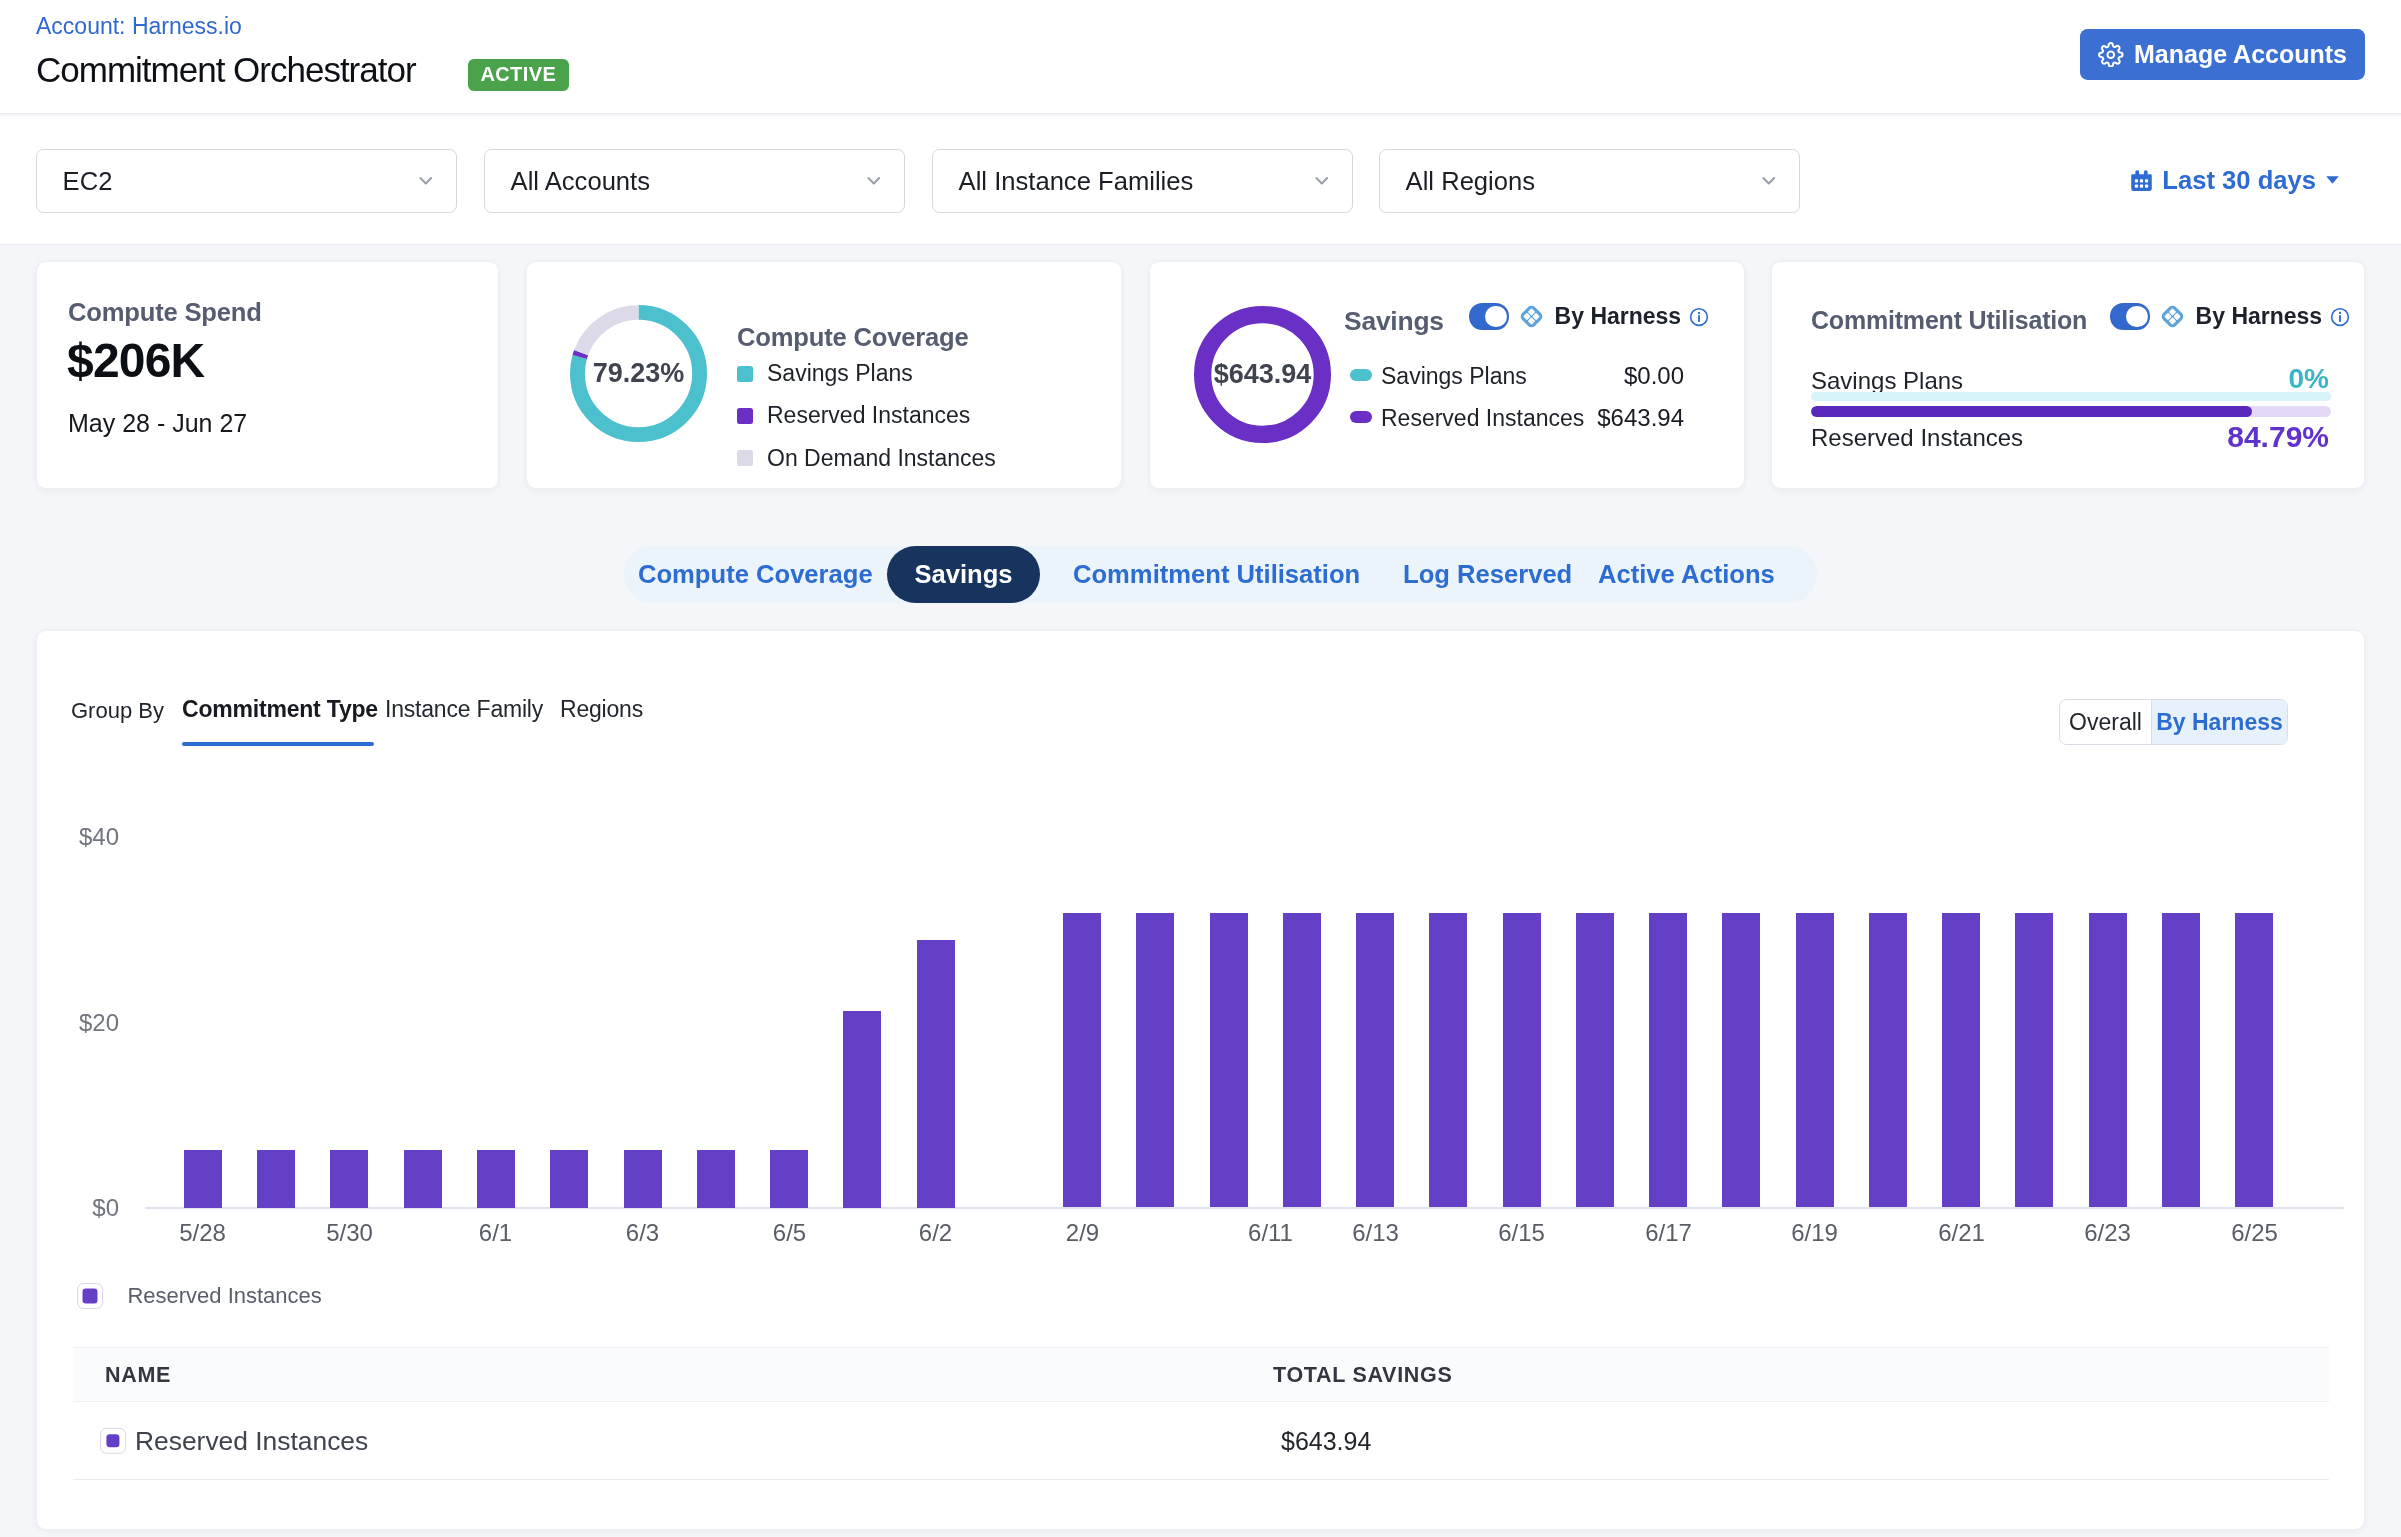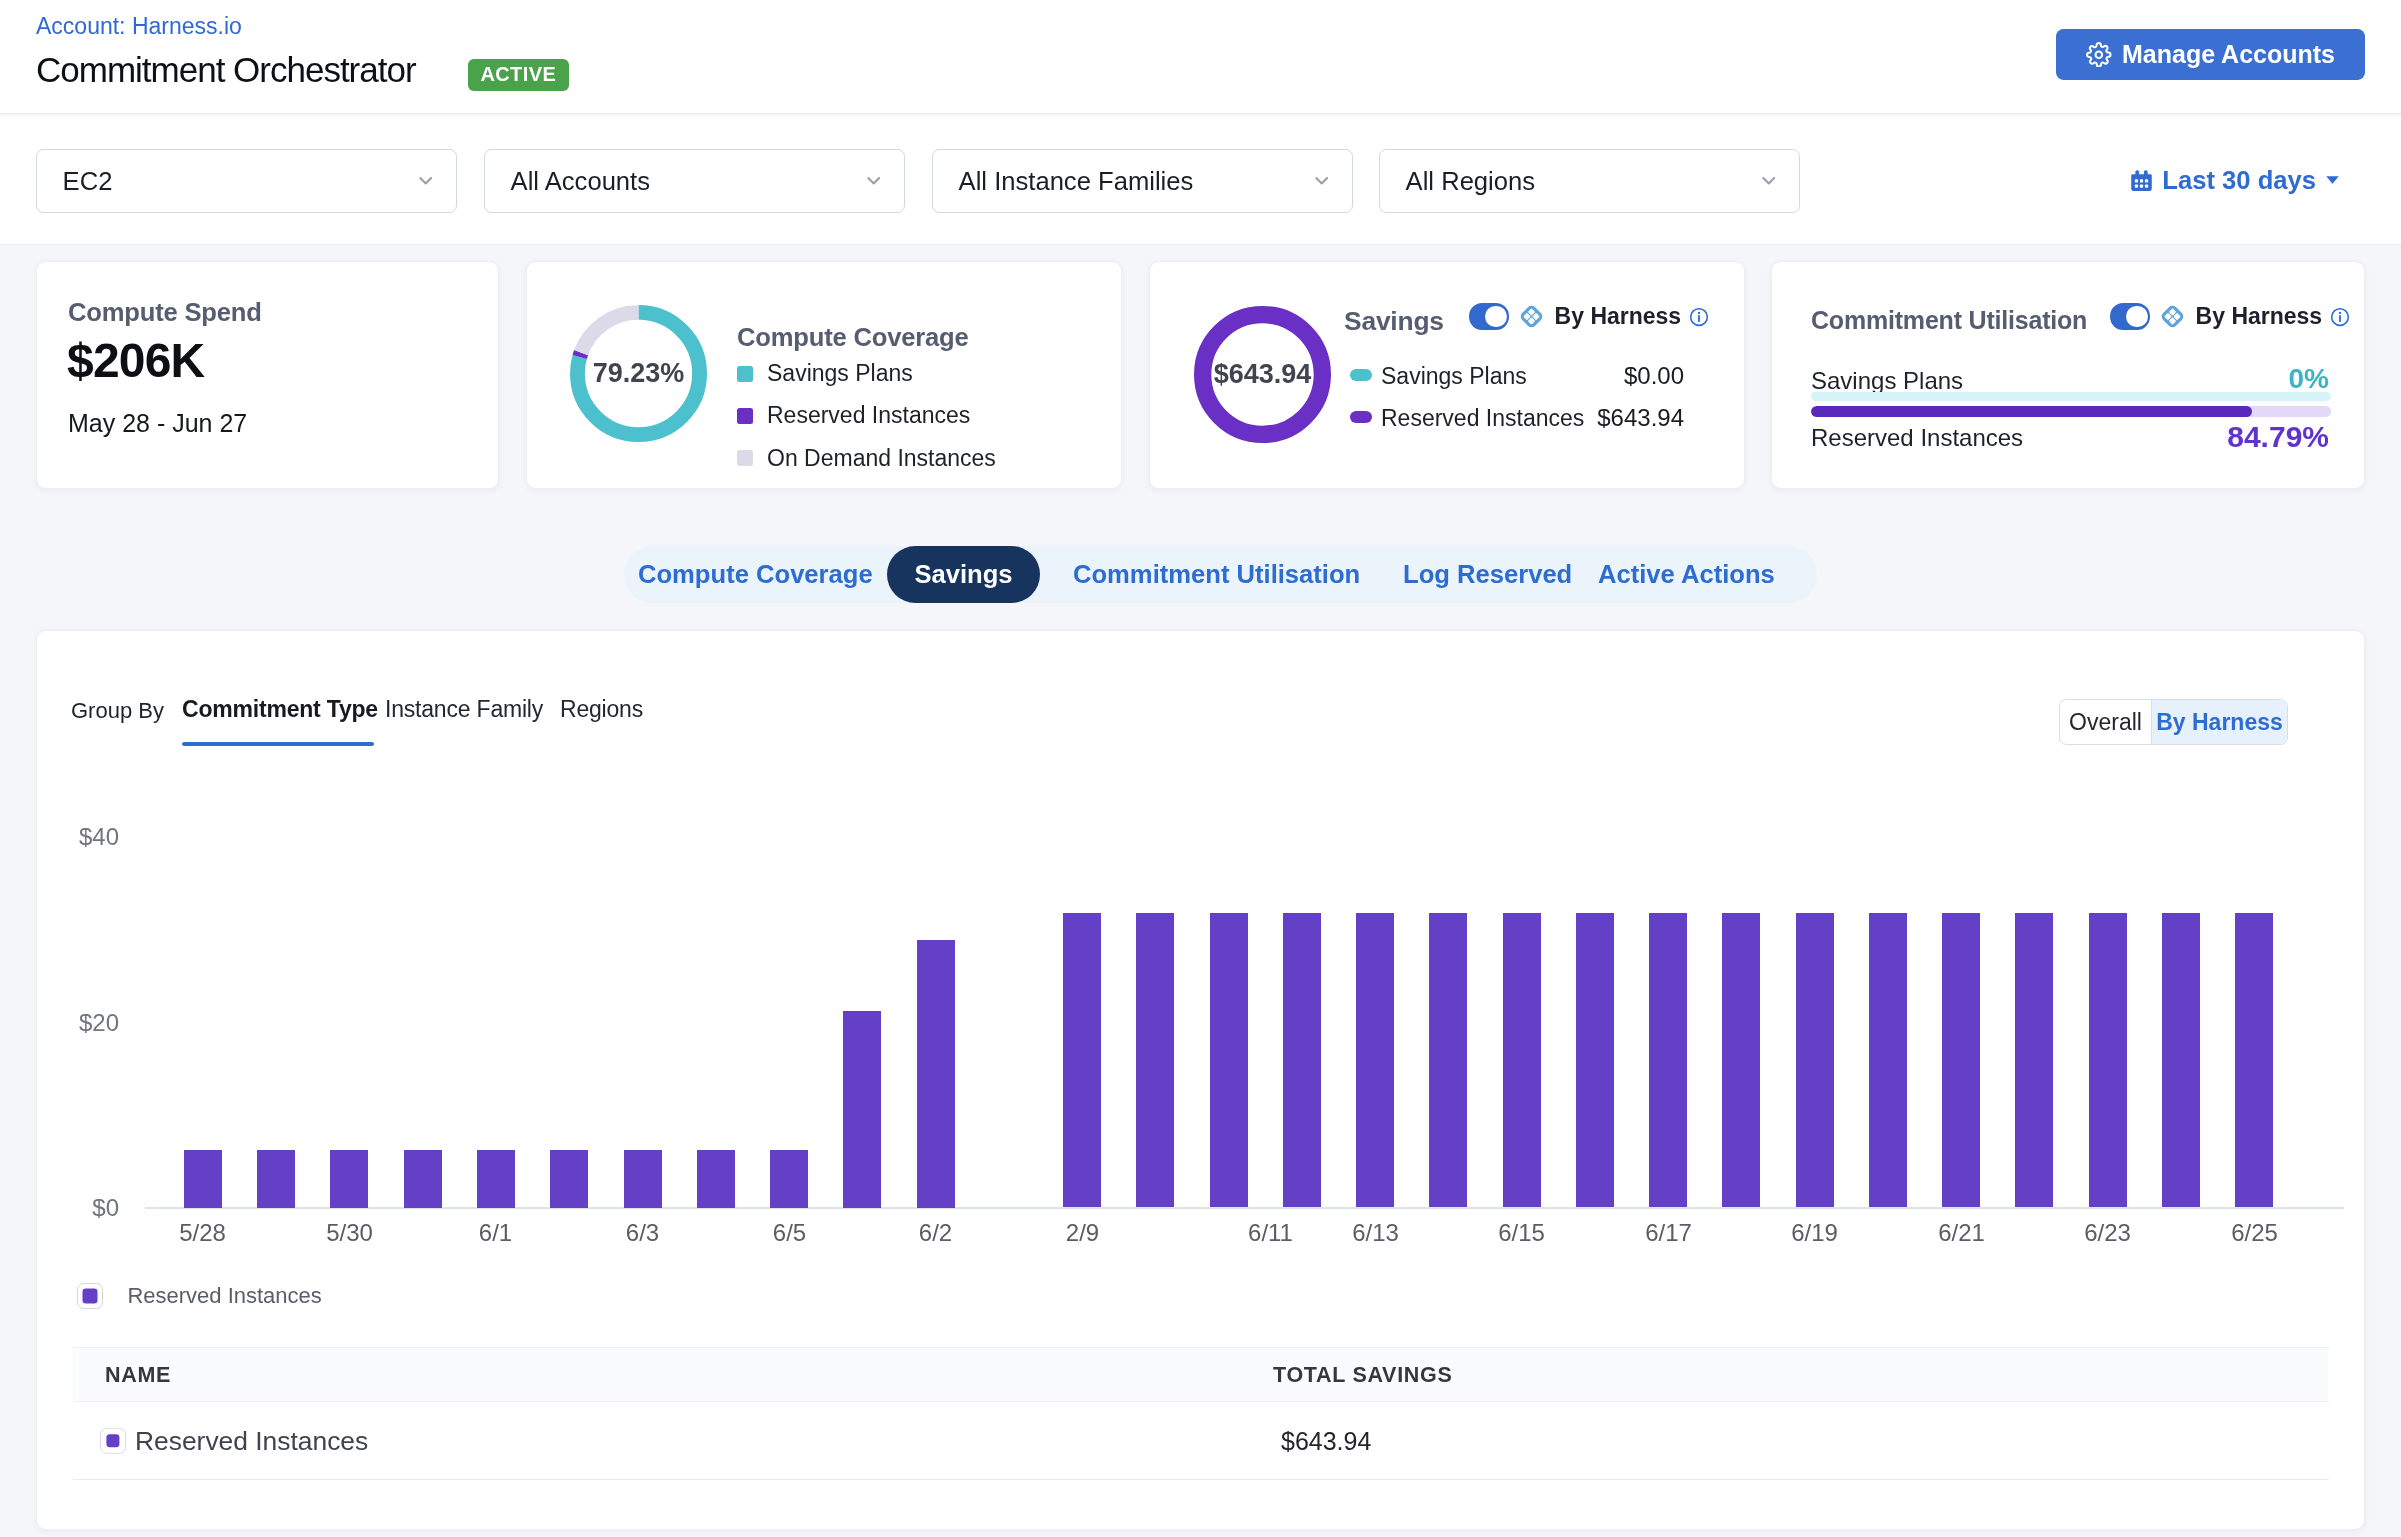--- a/index.html
+++ b/index.html
@@ -5,21 +5,21 @@
   * { margin:0; padding:0; box-sizing:border-box; }
   html,body { width:2401px; height:1538px; }
   body { font-family:"Liberation Sans", sans-serif; background:#f4f6f9; position:relative; overflow:hidden; }
   #app { position:absolute; inset:0; width:2401px; height:1128px; }
 
   
   .header { position:absolute; left:0; top:0; width:2401px; height:114px; background:#fff; border-bottom:1.7px solid #e9ebef; }
   .account-link { position:absolute; left:36px; top:13.2px; font-size:23px; color:#3069d2; }
   .page-title { position:absolute; left:36px; top:50px; font-size:35px; font-weight:normal; color:#0d1016; letter-spacing:-1px; white-space:nowrap; }
   .status-badge { position:absolute; left:468px; top:59px; background:#4aa24a; color:#fff; font-size:20px; font-weight:bold; letter-spacing:0.4px; padding:4.1px 12.4px 5px; border-radius:5.8px; }
-  .manage-btn { position:absolute; right:36px; top:29px; height:51px; background:#3b70d2; border:none; border-radius:7.4px; color:#fff; font-family:inherit; font-size:25px; font-weight:bold; display:flex; align-items:center; gap:10px; padding:0 30px; cursor:pointer; }
+  .manage-btn { position:absolute; right:36px; top:29px; height:51px; background:#3b70d2; border:none; border-radius:7.4px; color:#fff; font-family:inherit; font-size:25px; font-weight:bold; display:flex; align-items:center; gap:10px; padding:0 18px; cursor:pointer; }
 
   
   .filterbar { position:absolute; left:0; top:116px; width:2401px; height:129px; background:#fff; border-bottom:1.7px solid #e9ebef; }
   .select { position:absolute; top:33px; width:421px; height:64px; background:#fff; border:1.7px solid #d3d7e0; border-radius:7.4px; display:flex; align-items:center; padding:0 20px 0 25.6px; cursor:pointer; }
   .select .sel-label { font-size:25.6px; color:#1b1e25; flex:1; }
   .daterange { position:absolute; right:61px; top:31px; height:66px; display:flex; align-items:center; gap:9px; cursor:pointer; }
   .daterange .dr-label { font-size:25.6px; font-weight:600; color:#2e6bd3; white-space:nowrap; }
 
   
   .card { position:absolute; top:261px; height:228px; background:#fff; border:0.8px solid #edeff3; border-radius:10px; box-shadow:0 1.7px 6.6px rgba(33,43,74,0.05); }

